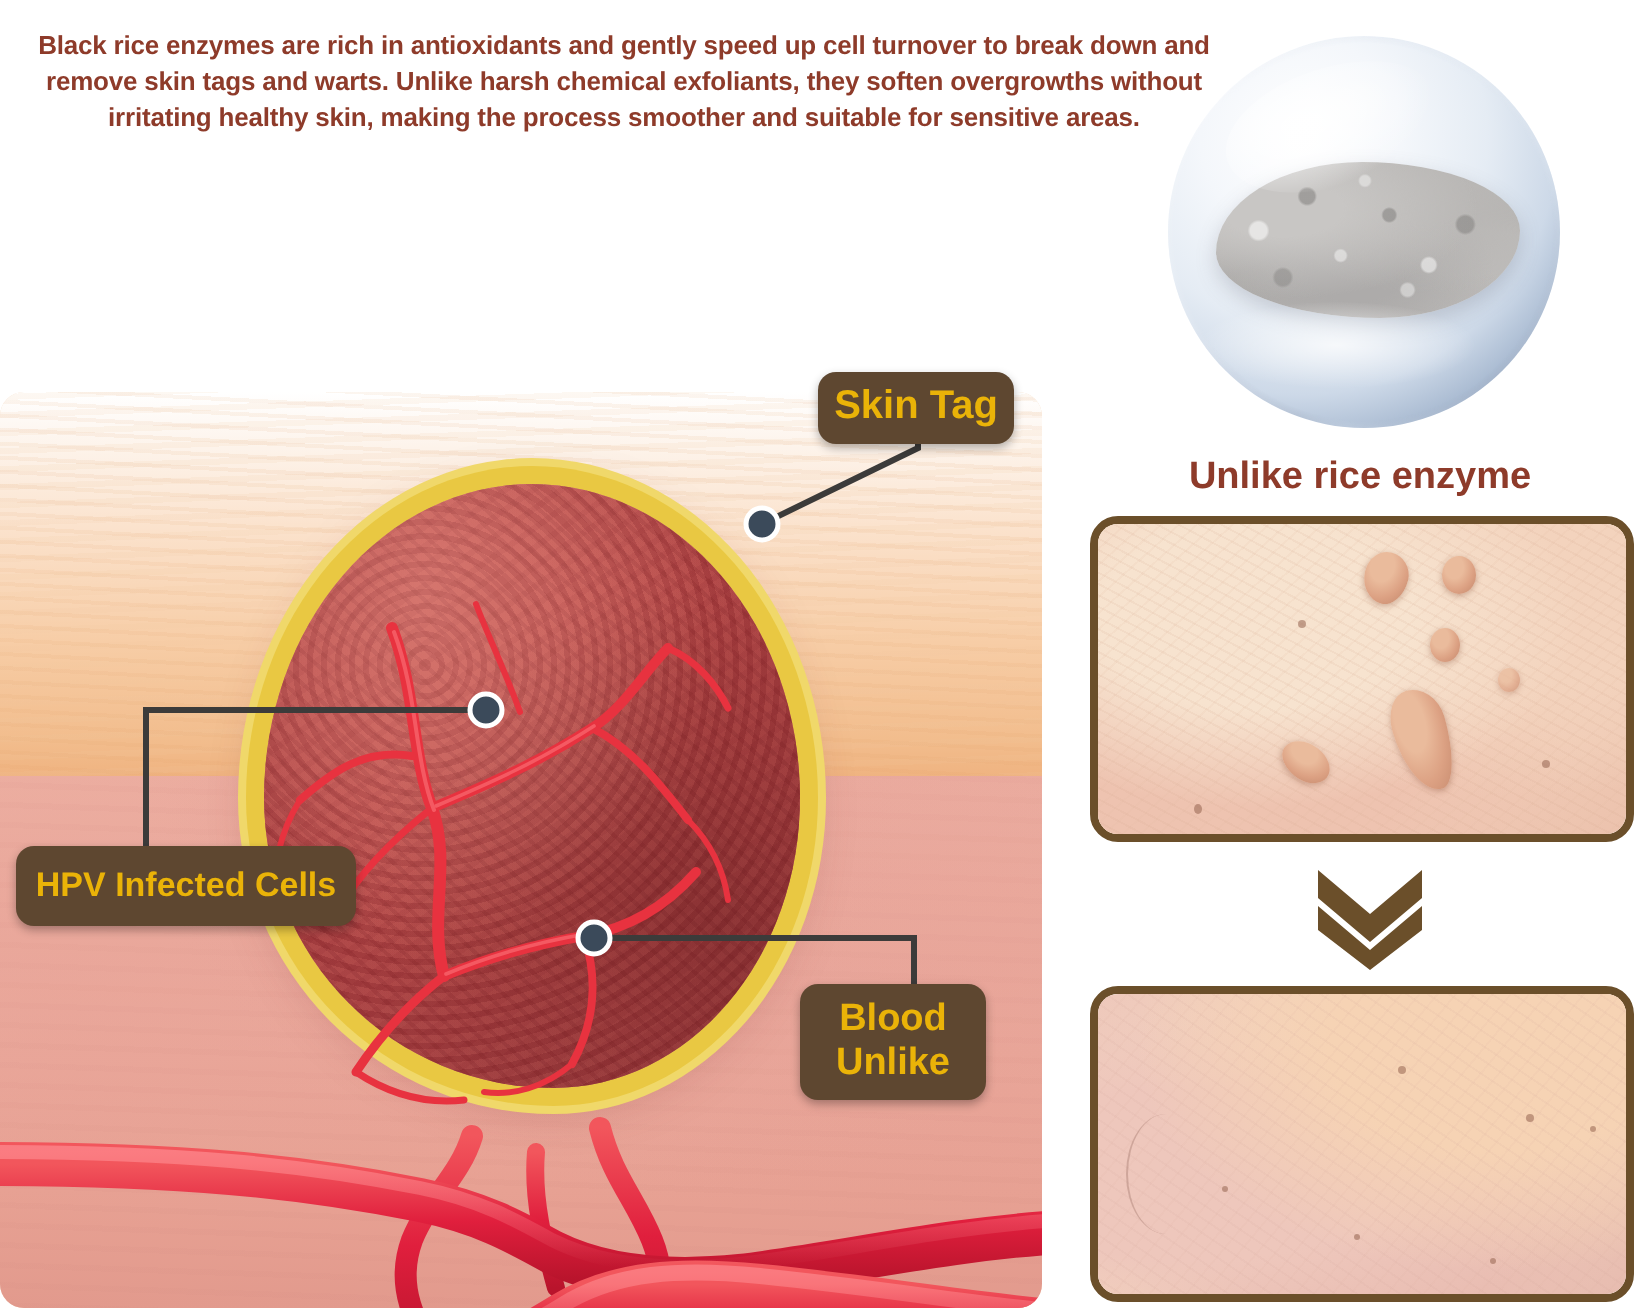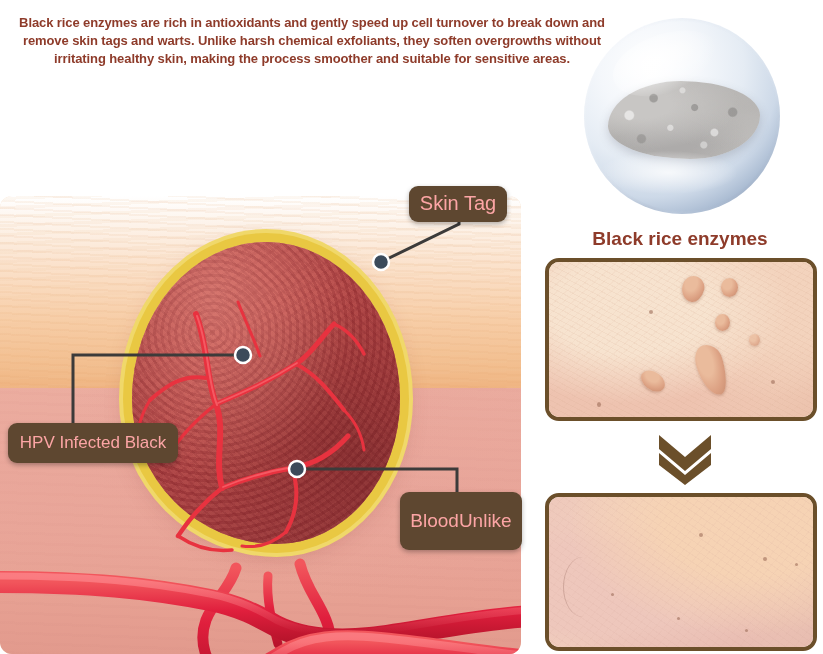--- a/index.html
+++ b/index.html
@@ -191,39 +191,39 @@
     pointer-events:none;
   }
 
   
   .vessel-svg { position:absolute; left:0; top:0; width:521px; height:458px; }
 
   
   .tag {
     position:absolute;
     background:#5e4730;
-    color:#fca5a5;
-    font-weight:normal;
+    color:#eab308;
+    font-weight:bold;
     border-radius:9px;
     text-align:center;
     box-shadow:0 2px 5px rgba(0,0,0,0.30);
     line-height:1.16;
     display:flex;
     align-items:center;
     justify-content:center;
   }
   #tag-skin {
     left:409px; top:186px; width:98px; height:36px; font-size:20px;
   }
   #tag-hpv {
     left:8px; top:423px; width:170px; height:40px; font-size:17px;
   }
   #tag-blood {
-    left:400px; top:492px; width:122px; height:58px; font-size:19px;
-    flex-direction:row;
+    left:400px; top:492px; width:93px; height:58px; font-size:19px;
+    flex-direction:column;
   }
   .leader-svg { position:absolute; left:0; top:0; width:823px; height:654px; pointer-events:none; }
 
   
   .photo {
     position:absolute;
     border:4px solid #6b4f2a;
     border-radius:14px;
     overflow:hidden;
   }
@@ -284,21 +284,21 @@
 <div id="header-text">Black rice enzymes are rich in antioxidants and gently speed up cell turnover to break down and remove skin tags and warts. Unlike harsh chemical exfoliants, they soften overgrowths without irritating healthy skin, making the process smoother and suitable for sensitive areas.</div>
 
 <div id="sphere-wrap">
   <div id="sphere">
     <div class="powder"></div>
     <div class="gloss"></div>
     <div class="gloss2"></div>
     <div class="rim"></div>
   </div>
 </div>
-<div id="enzyme-caption">Black rice enzymes</div>
+<div id="enzyme-caption">Unlike rice enzyme</div>
 
 <div id="illustration">
   <div class="layer-epidermis"></div>
   <div class="dermis-bumps"></div>
   <div class="layer-dermis"></div>
   <div class="wart-rim-shadow"></div>
   <div class="wart"></div>
 
   <svg class="vessel-svg" viewBox="0 0 521 458">
     <defs>
@@ -355,21 +355,21 @@
 
   <polyline points="243,355 73,355 73,423" fill="none" stroke="#3c3b3a" stroke-width="3"></polyline>
   <circle cx="243" cy="355" r="8" fill="#3b4a5a" stroke="#ffffff" stroke-width="2.5"></circle>
 
   <polyline points="297,469 457,469 457,492" fill="none" stroke="#3c3b3a" stroke-width="3"></polyline>
   <circle cx="297" cy="469" r="8" fill="#3b4a5a" stroke="#ffffff" stroke-width="2.5"></circle>
 </svg>
 
 <div class="tag" id="tag-skin">Skin Tag</div>
 
-<div class="tag" id="tag-hpv">HPV Infected Black</div>
+<div class="tag" id="tag-hpv">HPV Infected Cells</div>
 
 <div class="tag" id="tag-blood">
   <span>Blood</span>
   <span>Unlike</span>
 </div>
 
 <div class="photo" id="photo-before">
   <div class="skin-before"></div>
   <div class="bump" style="left:133px;top:14px;width:22px;height:26px;border-radius:48% 52% 46% 54%/46% 44% 56% 54%;transform:rotate(14deg);"></div>
   <div class="bump" style="left:172px;top:16px;width:17px;height:19px;border-radius:50%;"></div>

